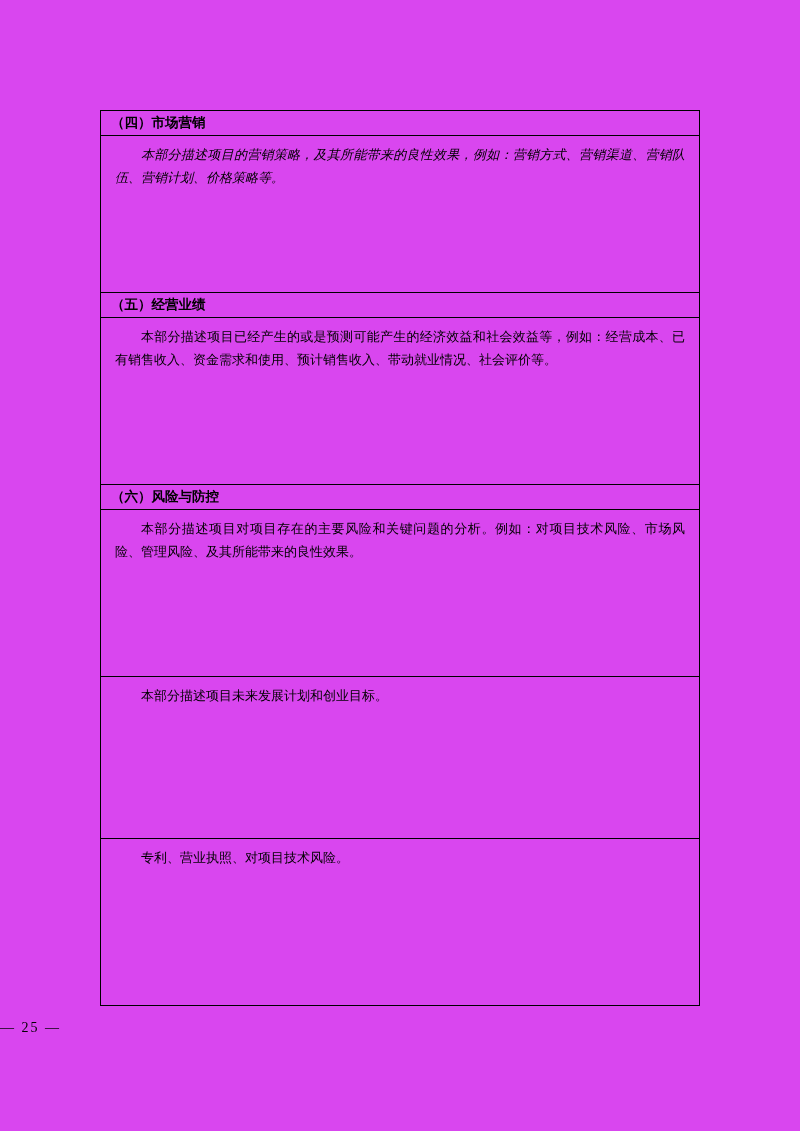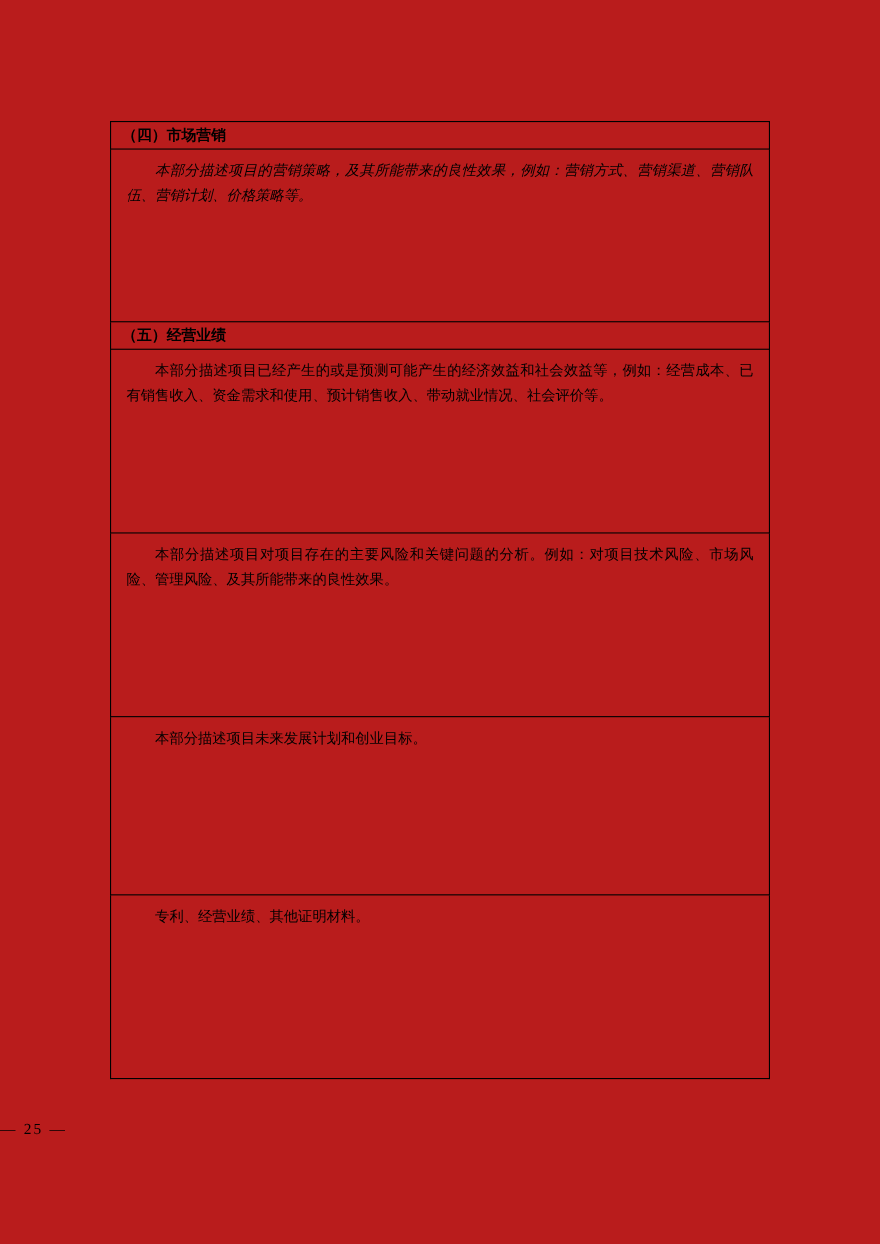--- a/index.html
+++ b/index.html
@@ -14,21 +14,21 @@
     color: #000000;
     position: relative;
     overflow: hidden;
   }
   .page {
     position: absolute;
     left: 0;
     top: 0;
     width: 800px;
     height: 1131px;
-    background: #b91c1c;
+    background: #d946ef;
   }
   .doc-table {
     position: absolute;
     left: 100px;
     top: 110px;
     width: 600px;
     border-collapse: collapse;
     table-layout: fixed;
   }
   .doc-table td {
@@ -90,34 +90,37 @@
       <tr>
         <td class="section-head">（五）经营业绩</td>
       </tr>
       <tr>
         <td class="section-body h-150">
           <span class="body-text">本部分描述项目已经产生的或是预测可能产生的经济效益和社会效益等，例如：经营成本、已有销售收入、资金需求和使用、预计销售收入、带动就业情况、社会评价等。</span>
         </td>
       </tr>
 
       <tr>
+        <td class="section-head">（六）风险与防控</td>
+      </tr>
+      <tr>
         <td class="section-body h-150">
           <span class="body-text">本部分描述项目对项目存在的主要风险和关键问题的分析。例如：对项目技术风险、市场风险、管理风险、及其所能带来的良性效果。</span>
         </td>
       </tr>
 
       <tr>
         <td class="section-body h-145">
           <span class="body-text">本部分描述项目未来发展计划和创业目标。</span>
         </td>
       </tr>
 
       <tr>
         <td class="section-body h-150">
-          <span class="body-text">专利、经营业绩、其他证明材料。</span>
+          <span class="body-text">专利、营业执照、对项目技术风险。</span>
         </td>
       </tr>
     </tbody>
   </table>
 
   <div class="page-number">— 25 —</div>
 
 </div>
 
 </body></html>

